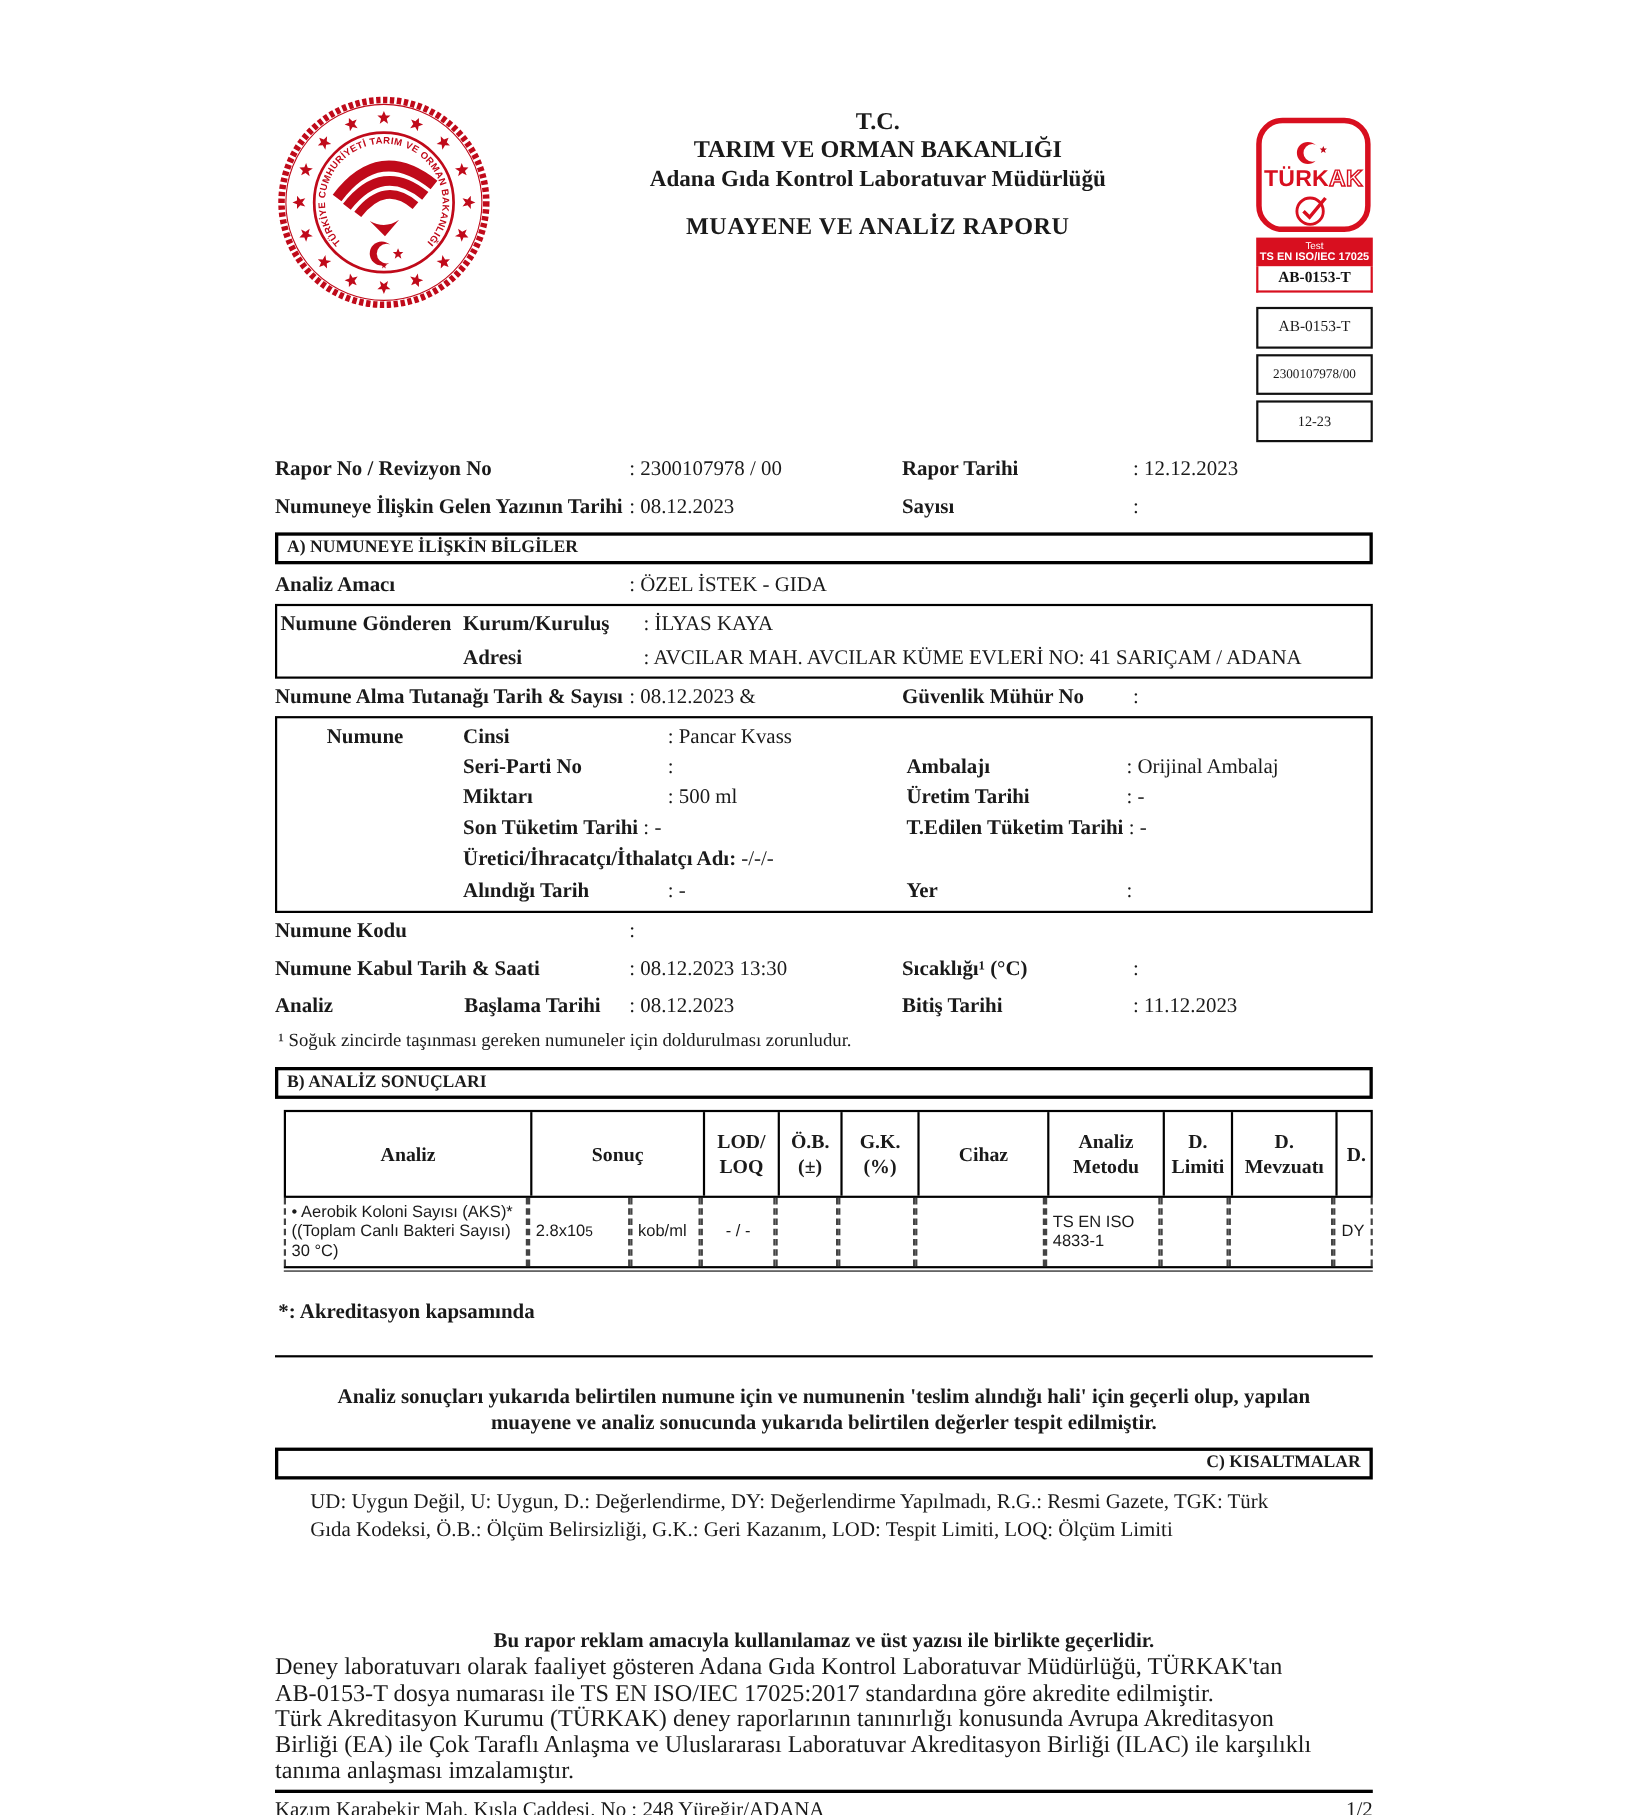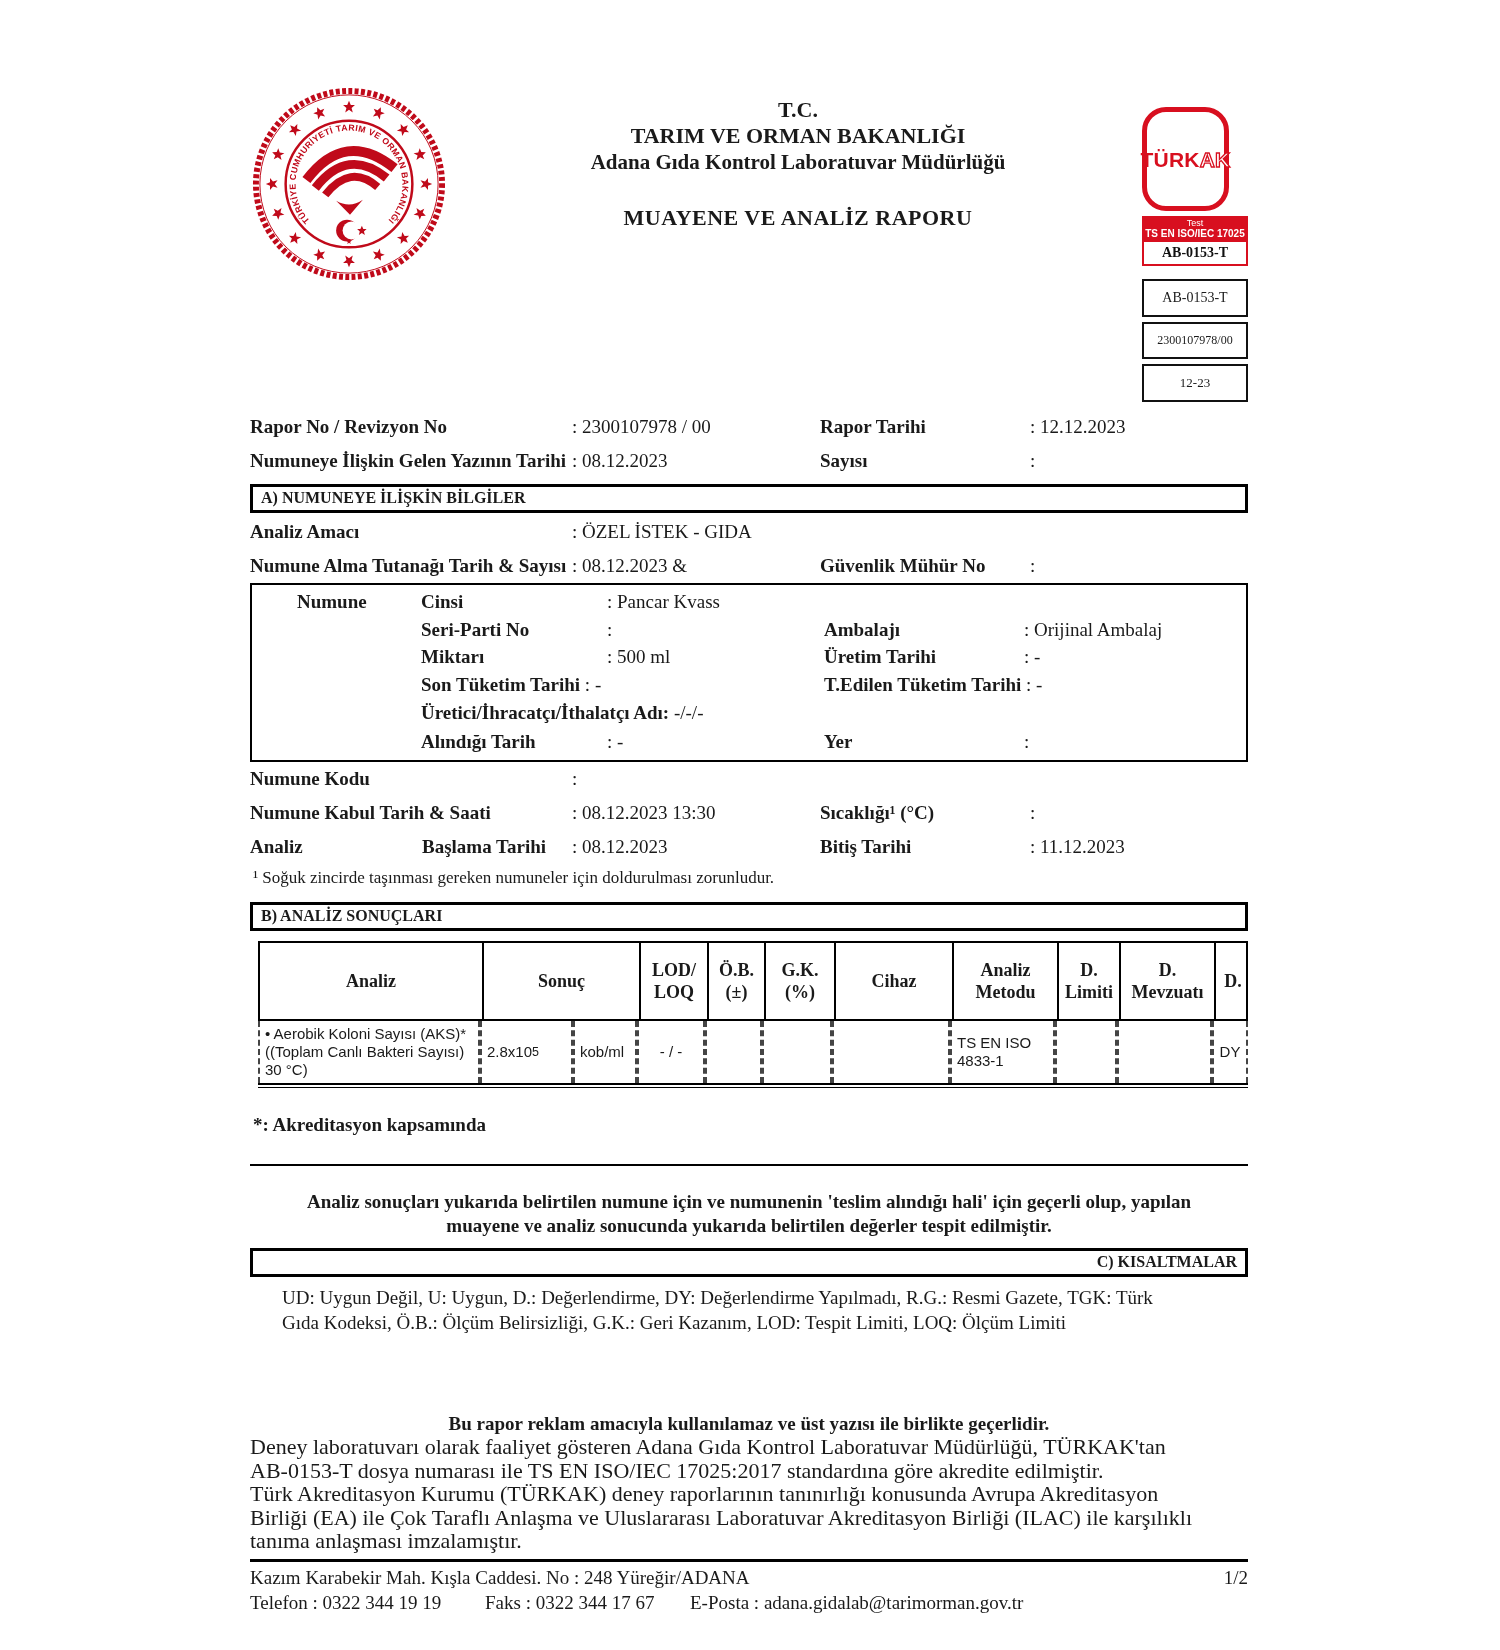--- a/index.html
+++ b/index.html
@@ -9,26 +9,26 @@
   .page { position:relative; width:1500px; height:1650px; background:#fff;
           padding:85px 252px 0 250px; }
 
   
   .header { display:flex; align-items:flex-start; margin-bottom:8px; min-height:312px; }
   .logo-wrap { width:204px; flex:0 0 204px; }
   .head-center { flex:1; text-align:center; padding-top:12px; }
   .tc { font-size:22px; font-weight:bold; line-height:26px; }
   .ministry { font-size:22px; font-weight:bold; line-height:26px; }
   .directorate { font-size:21px; font-weight:bold; line-height:26px; }
-  .report-title { font-size:22px; font-weight:bold; margin-top:30px; letter-spacing:0.5px; }
+  .report-title { font-size:22px; font-weight:bold; margin-top:18px; letter-spacing:0.5px; }
 
   .head-right { width:106px; flex:0 0 106px; margin-left:auto; display:flex;
                 flex-direction:column; align-items:stretch; margin-top:22px; }
-  .turkak-badge { width:87px; height:104px; border:5px solid #d80f1f; border-radius:24px;
-                  display:flex; flex-direction:row; align-items:center; justify-content:center;
+  .turkak-badge { width:104px; height:104px; border:5px solid #d80f1f; border-radius:24px;
+                  display:flex; flex-direction:column; align-items:center; justify-content:flex-end;
                   gap:1px; background:#fff; }
   .turkak-brand { font-family:"Liberation Sans", sans-serif; font-weight:bold; font-size:21px;
                   line-height:21px; letter-spacing:0.2px; }
   .turkak-brand .turk { color:#d80f1f; }
   .turkak-brand .ak { color:#ffffff; -webkit-text-stroke:1.3px #d80f1f; }
   .turkak-banner { margin-top:5px; background:#d80f1f; color:#fff; text-align:center;
                    padding:2px 0 3px; font-family:"Liberation Sans", sans-serif; }
   .banner-l1 { font-size:9px; line-height:10px; }
   .banner-l2 { font-size:10px; line-height:11px; font-weight:bold; }
   .turkak-cert { border:2.5px solid #d80f1f; border-top:none; text-align:center; font-weight:bold;
@@ -196,20 +196,32 @@
     <span class="val">:</span>
   </div>
 
   <div class="sec-box">A) NUMUNEYE İLİŞKİN BİLGİLER</div>
 
   <div class="kv-row amaci">
     <span class="lbl">Analiz Amacı</span>
     <span class="val">: ÖZEL İSTEK - GIDA</span>
   </div>
 
+  <div class="gonderen-box">
+    <div class="g-row">
+      <span class="lbl cell">Numune Gönderen</span>
+      <span class="lbl">Kurum/Kuruluş</span>
+      <span class="val">: İLYAS KAYA</span>
+    </div>
+    <div class="g-row">
+      <span></span>
+      <span class="lbl">Adresi</span>
+      <span class="val">: AVCILAR MAH. AVCILAR KÜME EVLERİ NO: 41 SARIÇAM / ADANA</span>
+    </div>
+  </div>
 
   <div class="kv-row tutanak">
     <span class="lbl">Numune Alma Tutanağı Tarih &amp; Sayısı</span>
     <span class="val">: 08.12.2023 &amp;</span>
     <span class="lbl">Güvenlik Mühür No</span>
     <span class="val">:</span>
   </div>
 
   <div class="numune-box">
     <div class="numune-left lbl">Numune</div>

